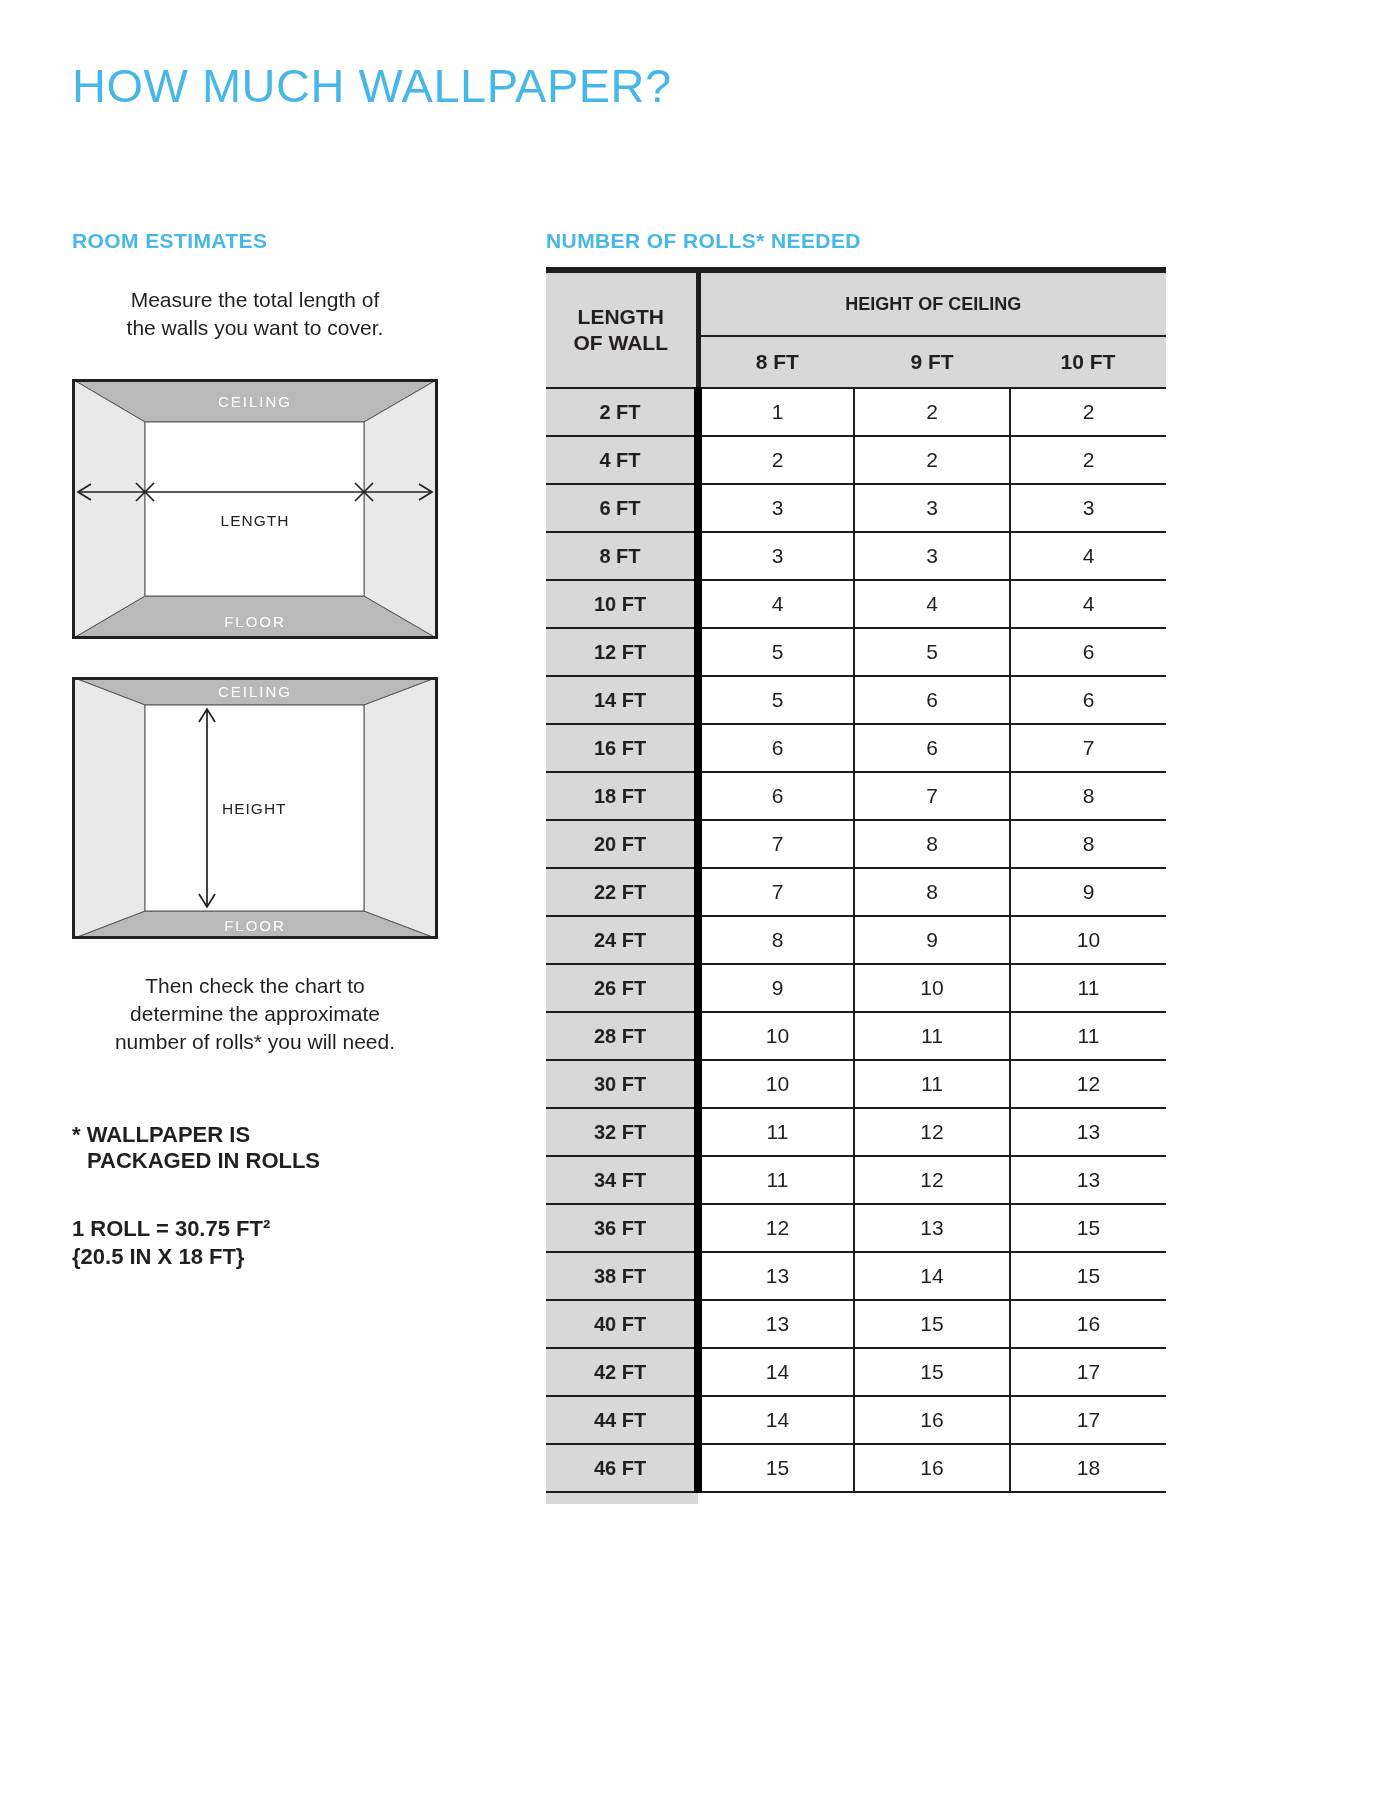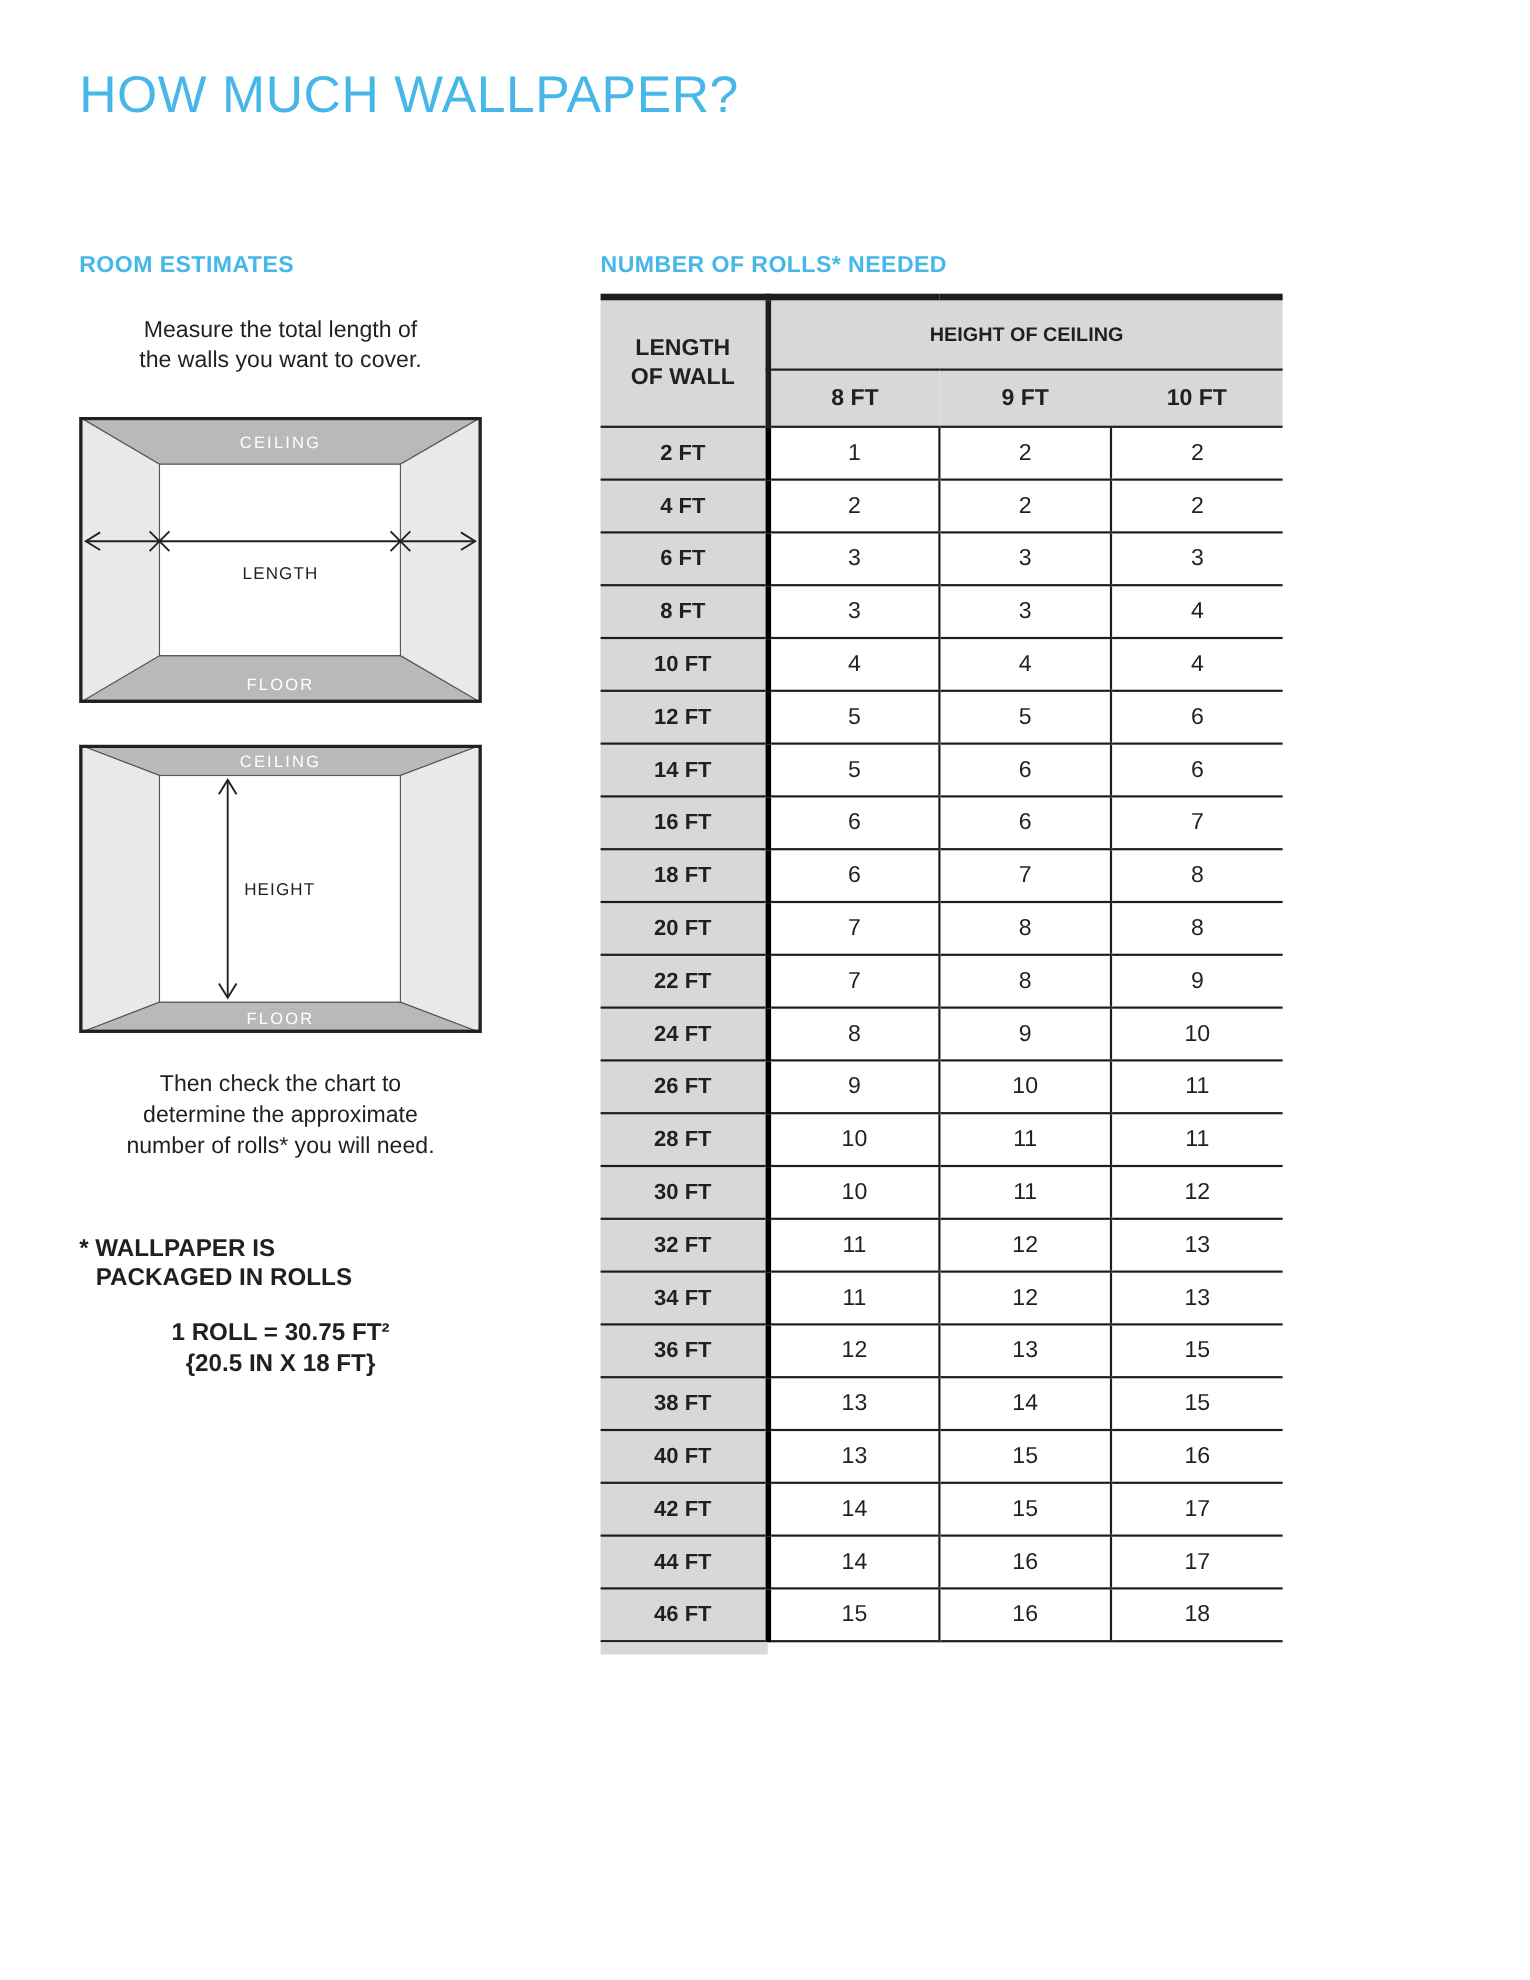--- a/index.html
+++ b/index.html
@@ -40,21 +40,21 @@
     text-align: center;
   }
 
   .room-diagram { display: block; margin-top: 38px; }
   .room-diagram text { font-family: "Liberation Sans", sans-serif; }
   .diagram-bar-label { fill: #ffffff; font-size: 15px; letter-spacing: 2px; }
   .diagram-dim-label { fill: #231f20; font-size: 15.5px; letter-spacing: 1px; }
 
   .note-block { margin-top: 66px; font-size: 22px; font-weight: 700; line-height: 1.22; }
   .note-line2 { padding-left: 15px; }
-  .roll-size-block { margin-top: 22px; font-size: 22px; font-weight: 700; line-height: 1.25; text-align: center; }
+  .roll-size-block { margin-top: 40px; font-size: 22px; font-weight: 700; line-height: 1.25; }
 
   
   .rolls-table {
     border-collapse: collapse;
     table-layout: fixed;
     width: 620px;
     margin-top: 14px;
     border-top: 6px solid #1d1d1b;
   }
   .rolls-table th, .rolls-table td {
@@ -78,21 +78,21 @@
     font-weight: 700;
   }
   .height-col {
     background: #d8d8d8;
     height: 52px;
     font-size: 21px;
     font-weight: 700;
   }
   .row-label {
     background: #d8d8d8;
-    border-right: 5px solid #000000;
+    border-right: 8px solid #000000;
     height: 48px;
     font-size: 20px;
     font-weight: 700;
   }
   .value-cell {
     background: #ffffff;
     height: 48px;
     font-size: 21px;
     font-weight: 400;
   }

